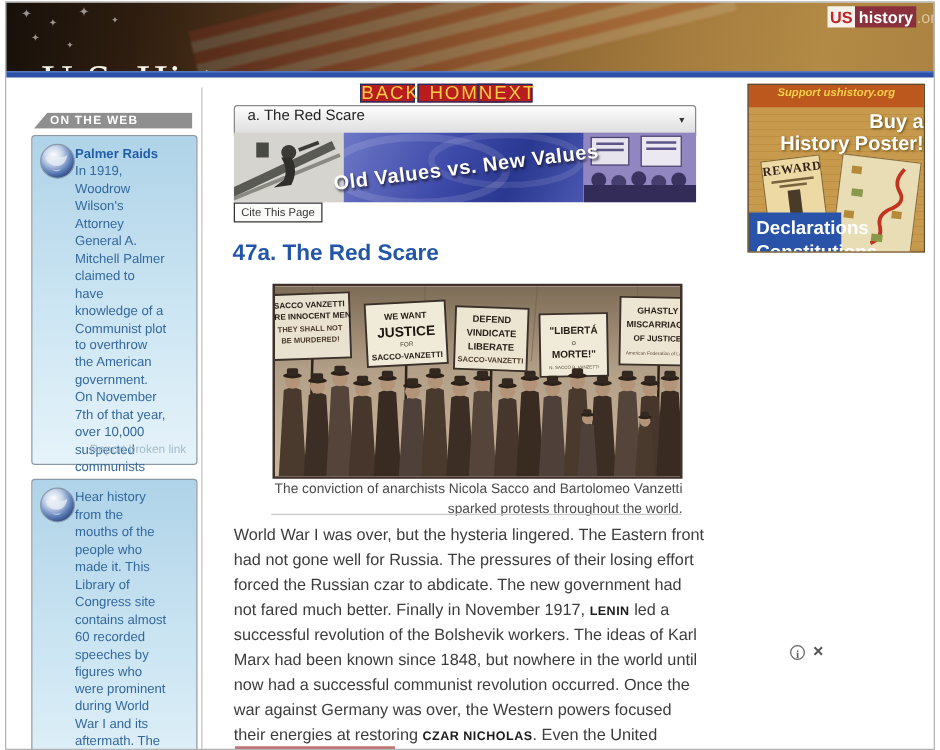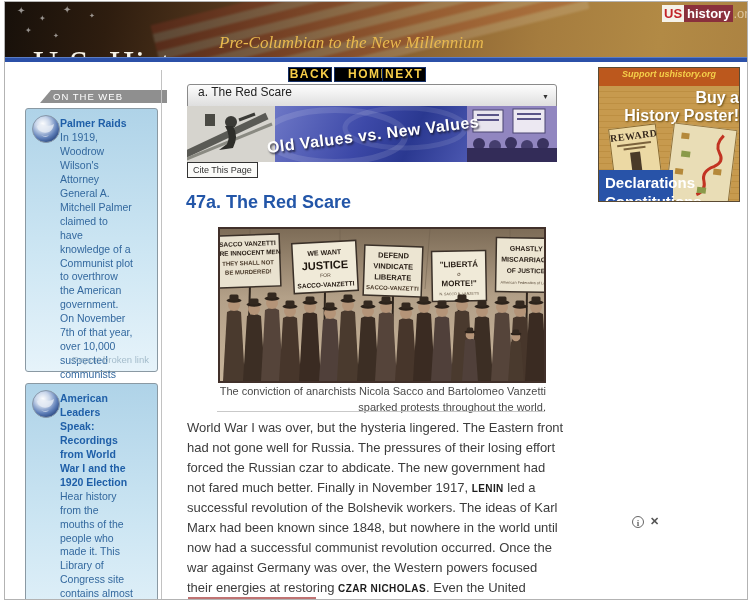--- a/index.html
+++ b/index.html
@@ -20,31 +20,31 @@
   .tagline{position:absolute;left:214px;top:31px;font-family:"Liberation Serif",serif;
     font-style:italic;font-size:17px;color:#e9b94e;}
   .logo{position:absolute;left:657px;top:4px;font-size:13px;font-weight:bold;white-space:nowrap;}
   .logo .us{background:#f5f2ea;color:#c22329;padding:1px 2px;}
   .logo .hist{background:#8a303c;color:#fff;padding:1px 3px;}
   .logo .org{color:#dcc49c;font-weight:normal;}
   .blue-rule{position:absolute;left:5px;top:57px;width:742px;height:5px;background:#2b50a8;
     border-top:1px solid #5a7cc4;box-sizing:border-box;}
 
   
-  .navbtn{position:absolute;top:67px;height:15px;background:#000000;border:1px solid #152f66;
-    color:#f7cd48;font-size:12px;font-weight:bold;letter-spacing:1.5px;text-align:center;
+  .navbtn{position:absolute;top:67px;height:15px;background:#b91c1c;border:1px solid #152f66;
+    color:#f7cd48;font-size:15px;font-weight:normal;letter-spacing:1.5px;text-align:center;
     line-height:13px;box-sizing:border-box;cursor:pointer;}
   .dropdown{position:absolute;left:187px;top:84px;width:370px;height:27px;box-sizing:border-box;
     border:1px solid #8a8a8a;border-radius:3px;background:linear-gradient(180deg,#fdfdfd,#d9d9d9);
     font-size:12px;color:#222;line-height:15px;padding-left:10px;cursor:pointer;}
   .dropdown .arr{position:absolute;right:7px;top:4px;font-size:7px;color:#333;}
 
   
-  .otw{position:absolute;left:40px;top:90px;width:127px;height:13px;background:#8f8f8f;
-    color:#fff;font-size:9.5px;font-weight:normal;letter-spacing:1px;line-height:13px;
+  .otw{position:absolute;left:27px;top:90px;width:127px;height:13px;background:#8f8f8f;
+    color:#fff;font-size:9.5px;font-weight:bold;letter-spacing:1px;line-height:13px;
     padding-left:13px;box-sizing:border-box;clip-path:polygon(11px 0,100% 0,100% 100%,0 100%);}
   .sbox{position:absolute;left:25px;width:133px;box-sizing:border-box;border:1px solid #8a99a3;
     border-radius:3px;background:linear-gradient(180deg,#afd3e8 0%,#cde6f3 55%,#e6f3fa 100%);}
   .globe{position:absolute;left:5px;top:5px;width:30px;height:30px;}
   .sb-inner{margin:8px 24px 6px 34px;font-size:10.5px;line-height:1.33;color:#33689e;}
   .sb-title{font-weight:bold;color:#1f5fa8;cursor:pointer;}
   .sb-report{position:absolute;right:8px;bottom:6px;font-size:9.5px;color:#a4bccb;cursor:pointer;}
   .vdiv{position:absolute;left:161px;top:70px;width:1px;height:530px;background:#c2c2c2;}
 
   
@@ -106,21 +106,20 @@
 
   <div class="banner">
     <div class="stripes"></div>
     <span class="star" style="left:12px;top:3px;">✦</span>
     <span class="star" style="left:34px;top:12px;font-size:8px;">✦</span>
     <span class="star" style="left:58px;top:2px;">✦</span>
     <span class="star" style="left:84px;top:10px;font-size:7px;">✦</span>
     <span class="star" style="left:20px;top:24px;font-size:8px;">✦</span>
     <span class="star" style="left:48px;top:30px;font-size:7px;">✦</span>
     <div class="site-title">U.S. History</div>
-    <div class="tagline">Pre-Columbian to the New Millennium</div>
     <div class="logo"><span class="us">US</span><span class="hist">history</span><span class="org">.org</span></div>
   </div>
   <div class="blue-rule"></div>
 
   <div class="navbtn" style="left:288px;width:44px;">BACK</div>
   <div class="navbtn" style="left:334px;width:70px;">HOME</div>
   <div class="navbtn" style="left:382px;width:44px;">NEXT</div>
 
   <div class="dropdown">
     <span>a. The Red Scare</span>
@@ -150,21 +149,20 @@
     <div class="sb-report">Report broken link</div>
   </div>
 
   <div class="sbox" style="top:383px;height:260px;">
     <svg class="globe" viewBox="0 0 30 30">
       <circle cx="15" cy="15" r="13.5" fill="url(#g1)" stroke="#8899aa" stroke-width="1"></circle>
       <path d="M6 12 q4 -3 8 -1 q5 2 9 -1 q-1 6 -5 8 q-5 2 -9 -1 q-3 -2 -3 -5z" fill="#e8eef6" opacity="0.75"></path>
       <path d="M10 21 q4 2 8 0 q-3 4 -8 0z" fill="#e8eef6" opacity="0.6"></path>
     </svg>
     <div class="sb-inner">
-      <span class="sb-title">American Leaders Speak: Recordings from World War I and the 1920 Election</span>
       <div>Hear history from the mouths of the people who made it. This Library of Congress site contains almost 60 recorded speeches by figures who were prominent during World War I and its aftermath. The collection includes a speech by Attorney General Palmer and one by General Leonard Wood who declares, "There is no</div>
     </div>
   </div>
 
   <div class="vdiv"></div>
 
   <div class="topic-banner">
     <div class="tb-left">
       <svg width="88" height="56" viewBox="0 0 88 56">
         <rect width="88" height="56" fill="#d6d4ce"></rect>

